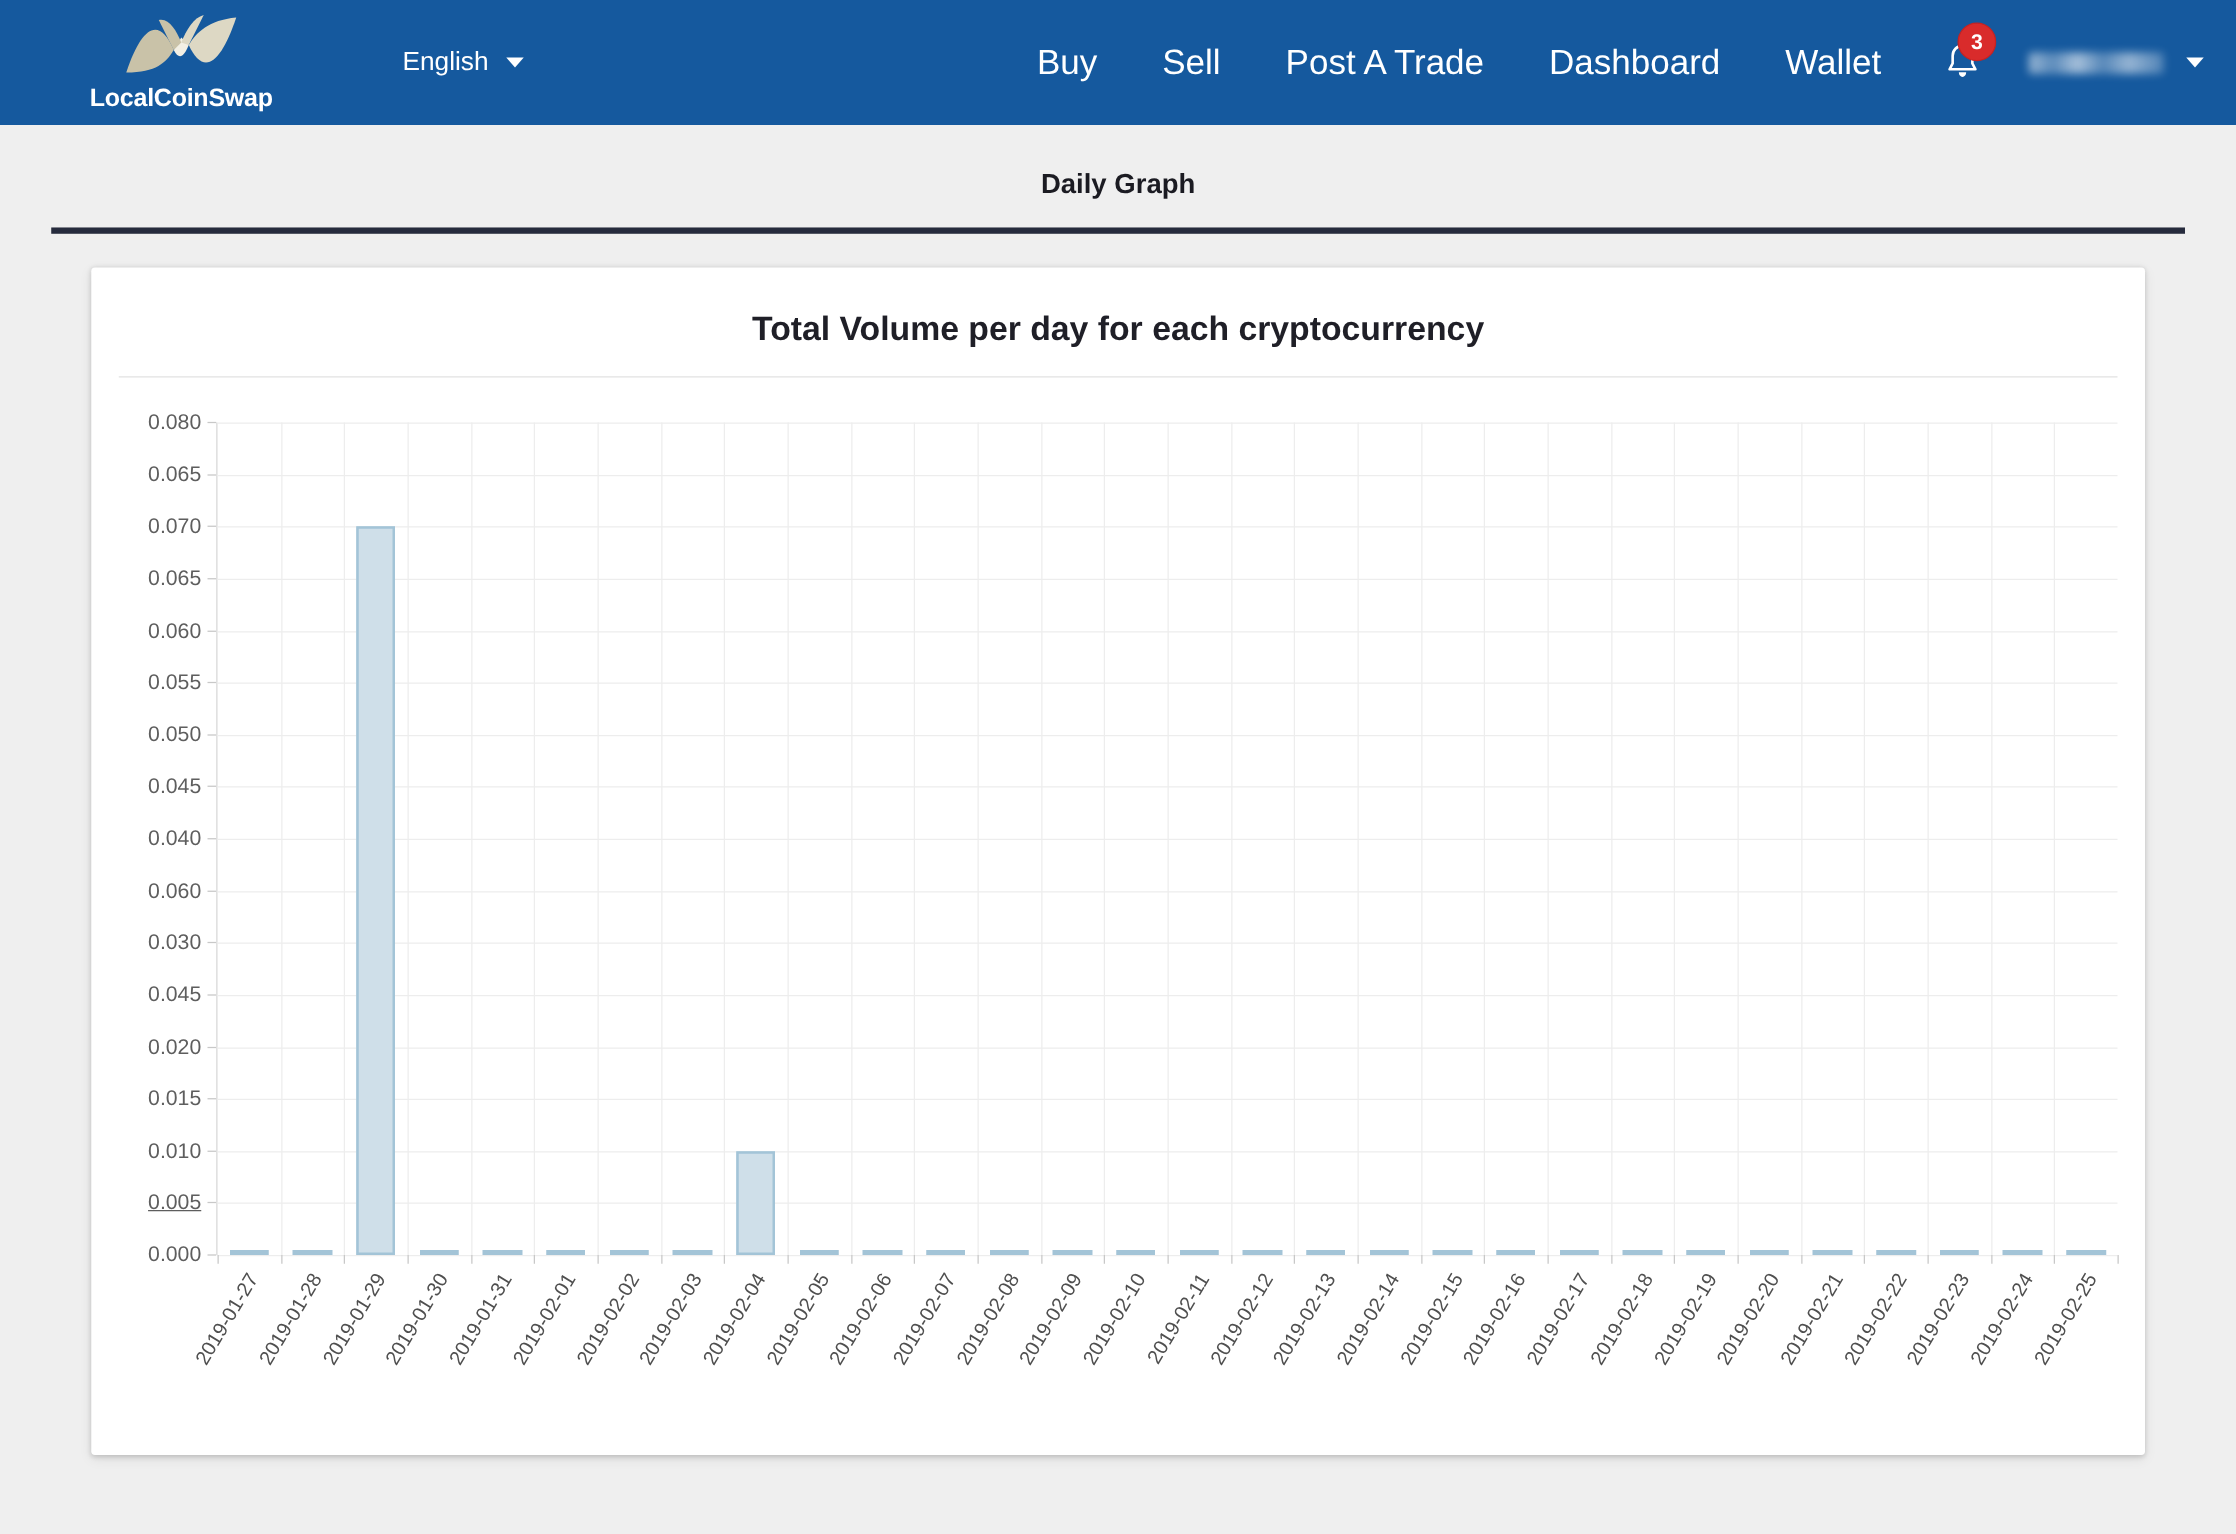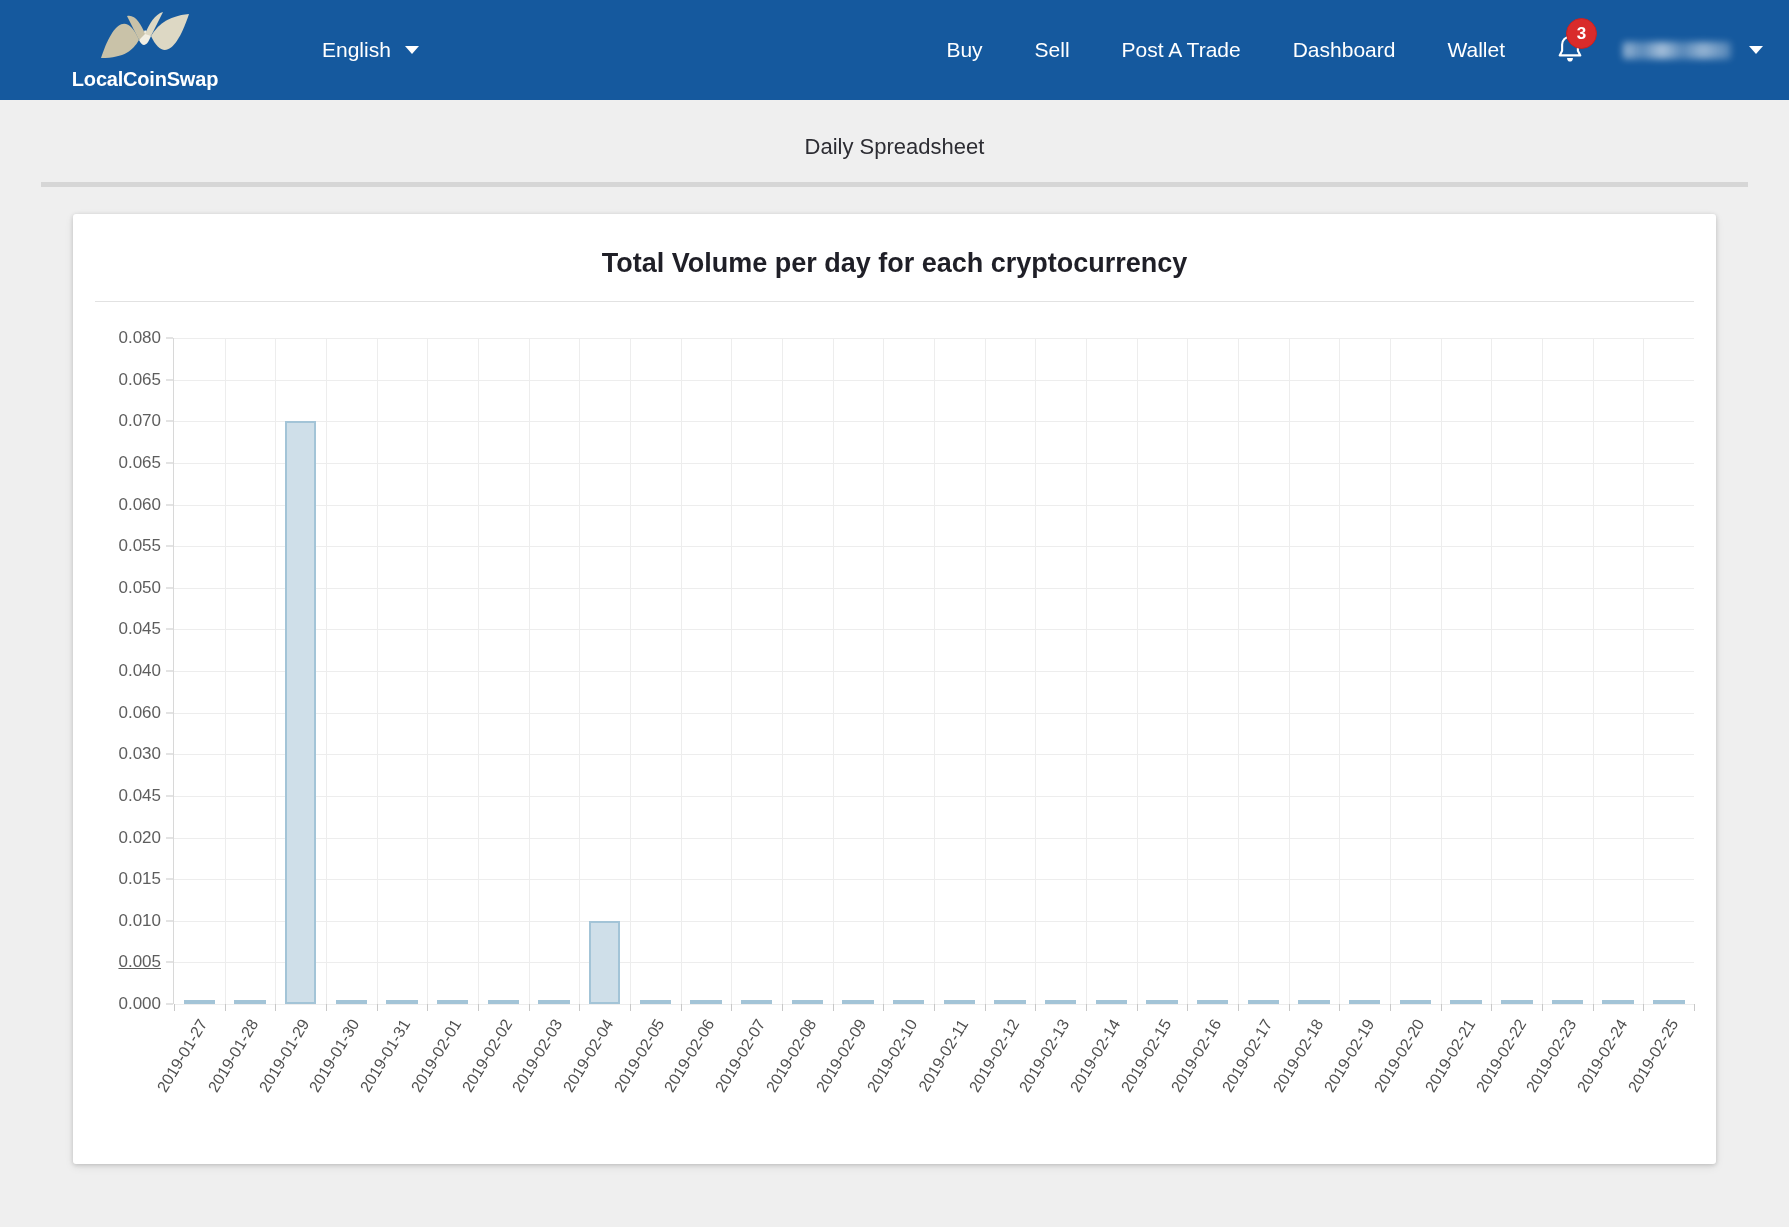--- a/index.html
+++ b/index.html
@@ -33,21 +33,21 @@
   .caret-down {
     width: 0; height: 0;
     border-left: 7px solid transparent;
     border-right: 7px solid transparent;
     border-top: 8px solid #ffffff;
   }
   .nav-right {
     margin-left: auto; display: flex; align-items: center; gap: 0;
   }
   .nav-link {
-    color: #ffffff; font-size: 21px; text-decoration: none;
+    color: #ffffff; font-size: 28px; text-decoration: none;
     padding: 0 26px; white-space: nowrap; cursor: pointer;
   }
   .bell-wrap { position: relative; padding: 0 12px 0 24px; cursor: pointer; }
   .bell-icon { width: 30px; height: 32px; display: block; }
   .bell-badge {
     position: absolute; top: -16px; right: 0px;
     background: #d92b2b; color: #fff;
     width: 31px; height: 31px; border-radius: 50%;
     font-size: 17px; font-weight: bold;
     display: flex; align-items: center; justify-content: center;
@@ -213,21 +213,21 @@
     </div>
 
     <div class="user-area">
       <span class="user-name-blur"></span>
       <span class="caret-down"></span>
     </div>
   </div>
 </div>
 
 <div class="tabs">
-  <div class="tab">Daily Spreadsheet</div>
+  <div class="tab active">Daily Graph</div>
 </div>
 
 <div class="card">
   <div class="card-title">Total Volume per day for each cryptocurrency</div>
   <div class="card-divider"></div>
 
 
   <div class="chart-area">
     <div class="plot-wrap">
       <div class="y-axis" id="y-axis">

